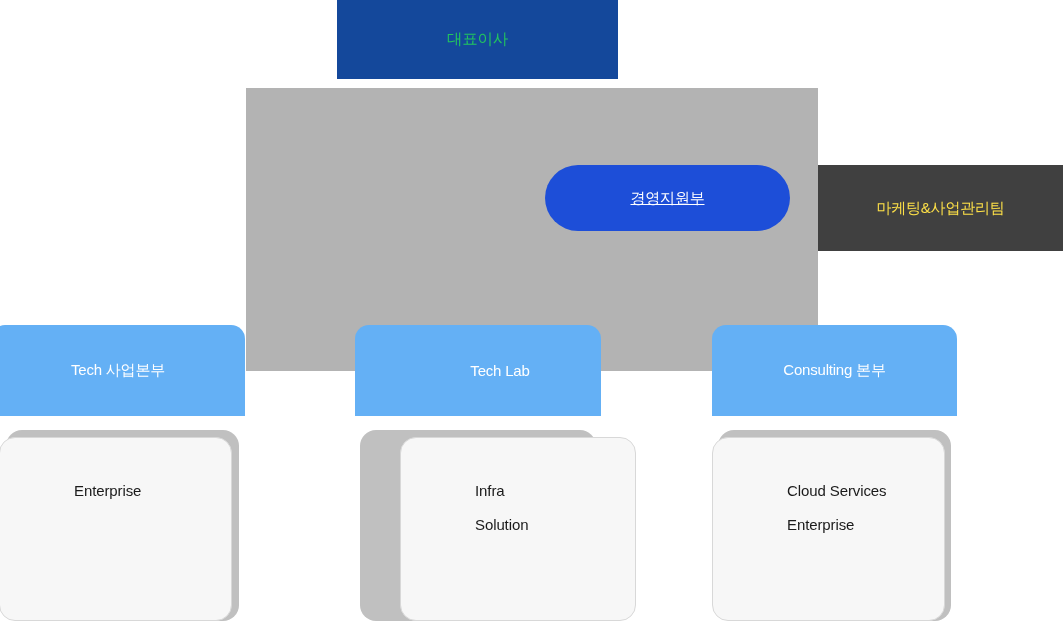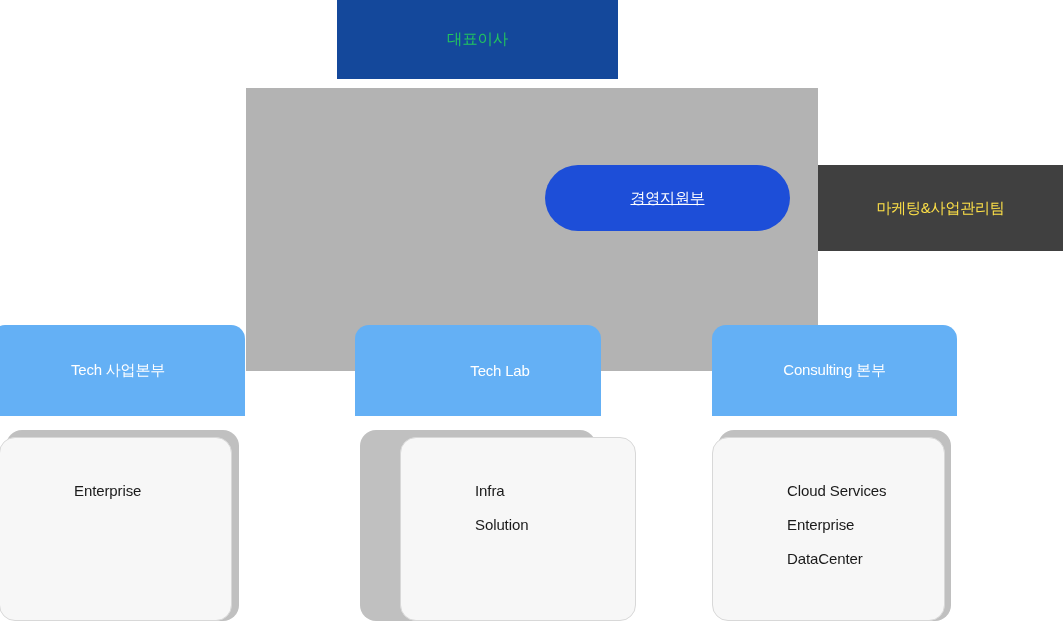--- a/index.html
+++ b/index.html
@@ -165,16 +165,15 @@
   <div class="plate c-tech-plate"></div>
   <div class="leaf-card c-tech-card">
     <div class="item">Infra</div>
     <div class="item">Solution</div>
   </div>
 
   <div class="plate c-cons-plate"></div>
   <div class="leaf-card c-cons-card">
     <div class="item">Cloud Services</div>
     <div class="item">Enterprise</div>
-    <div class="item">DataCenter</div>
   </div>
 
 </div>
 
 </body></html>

